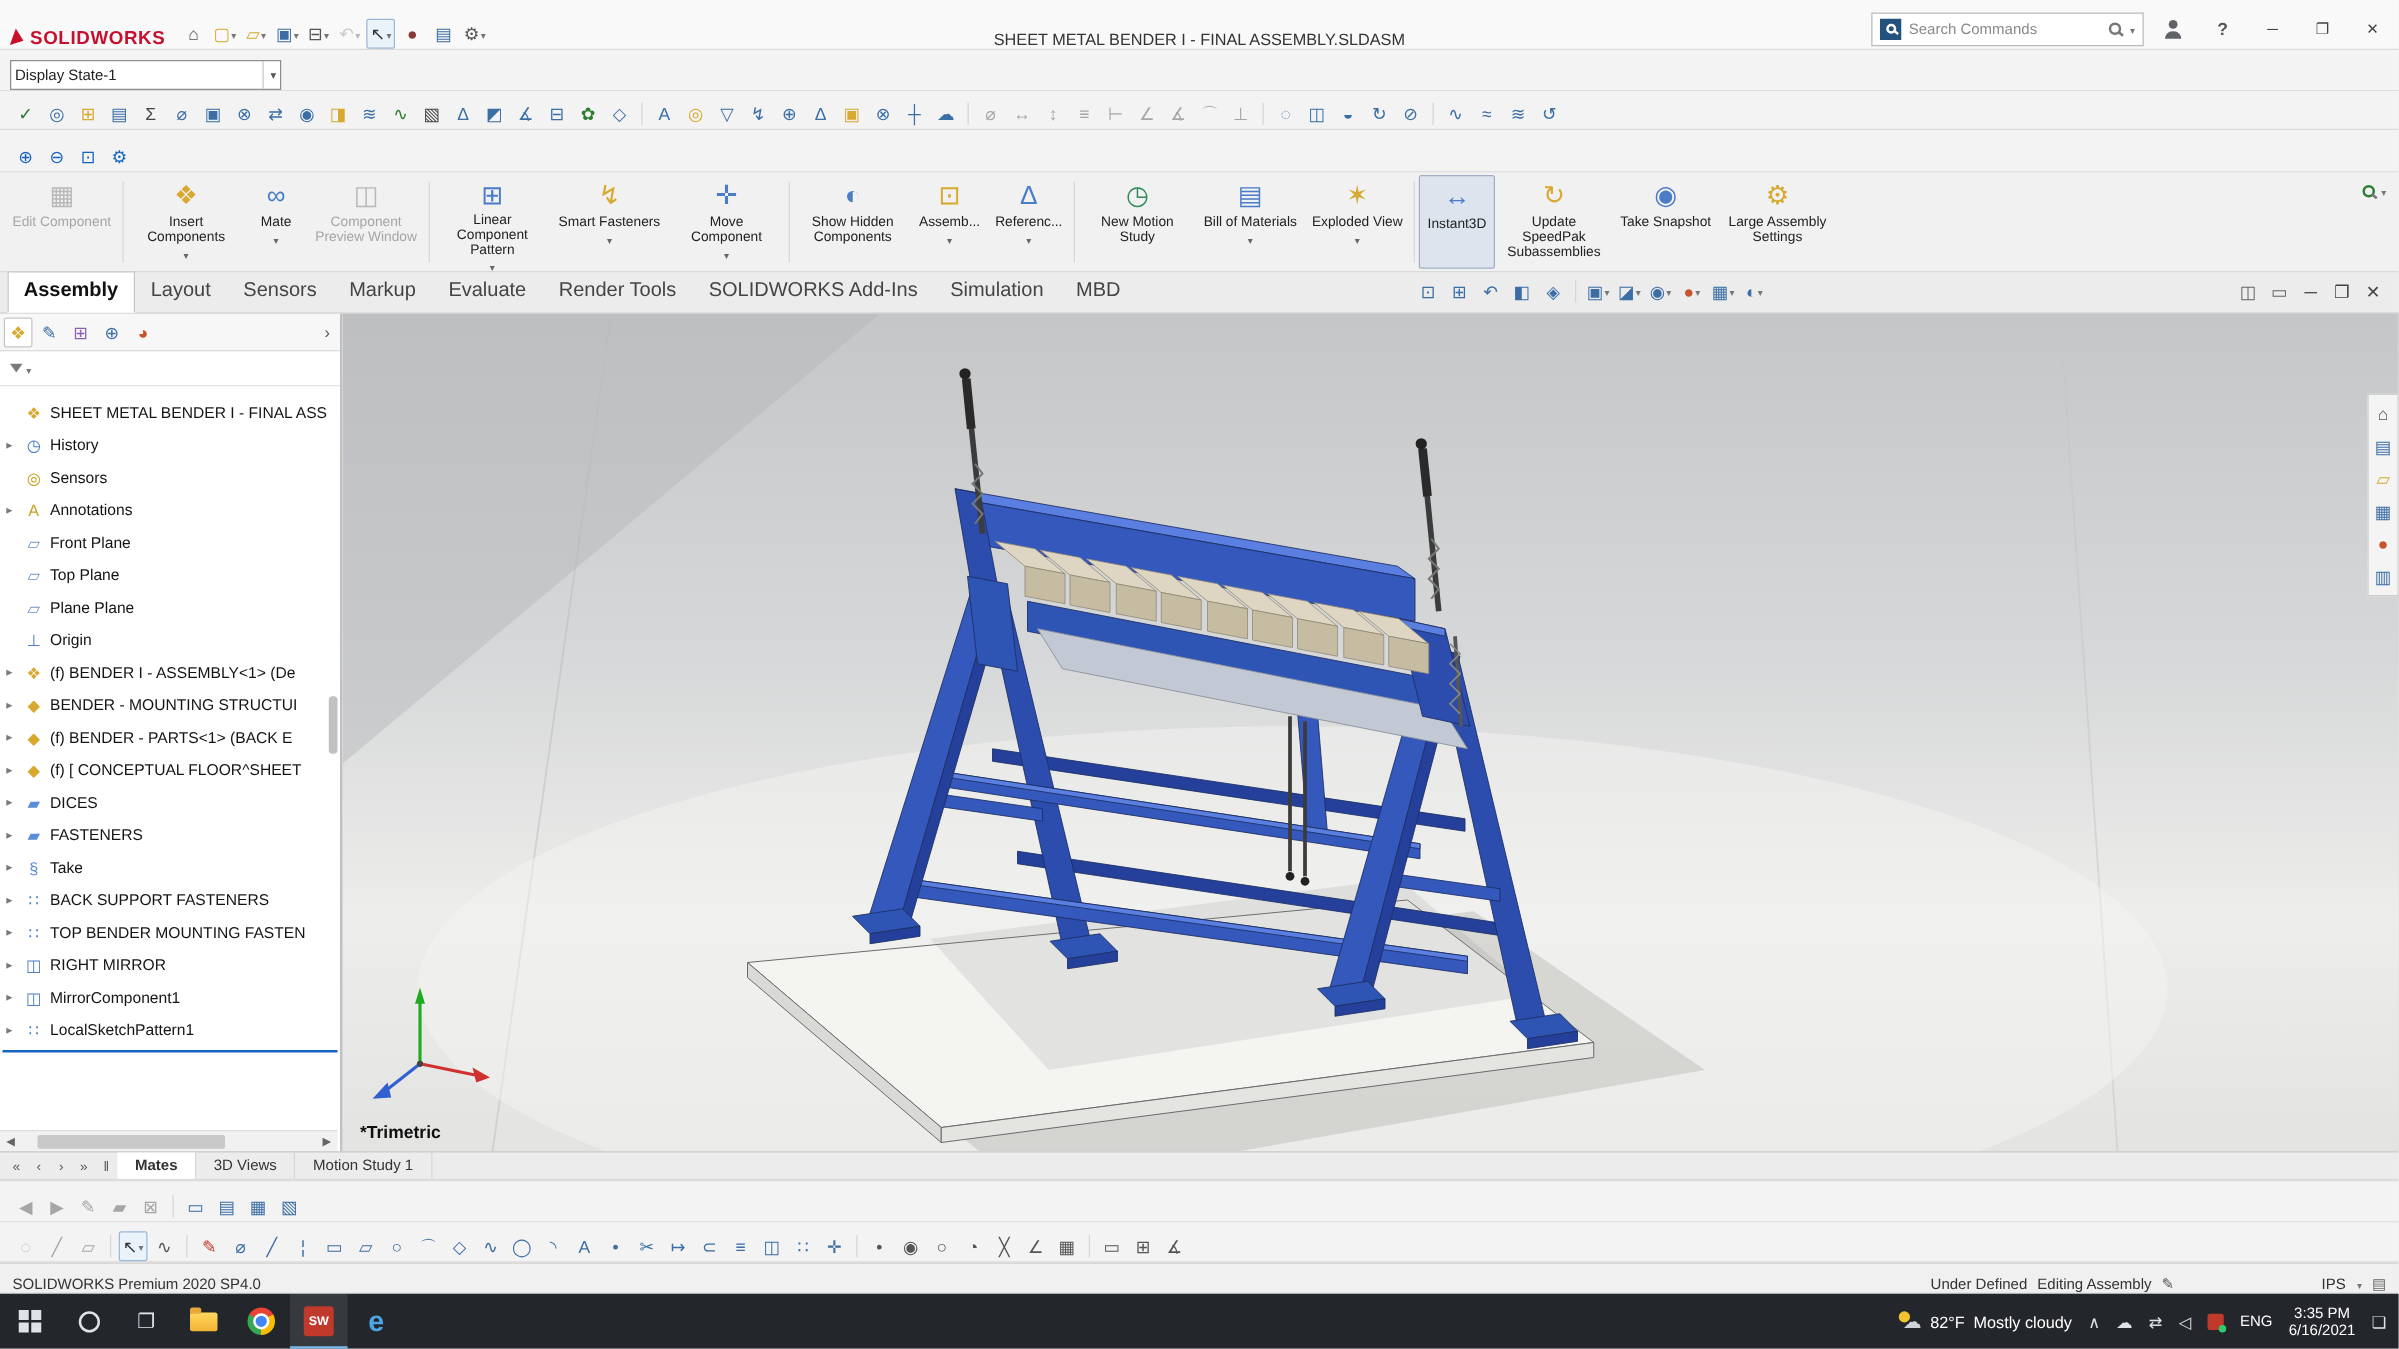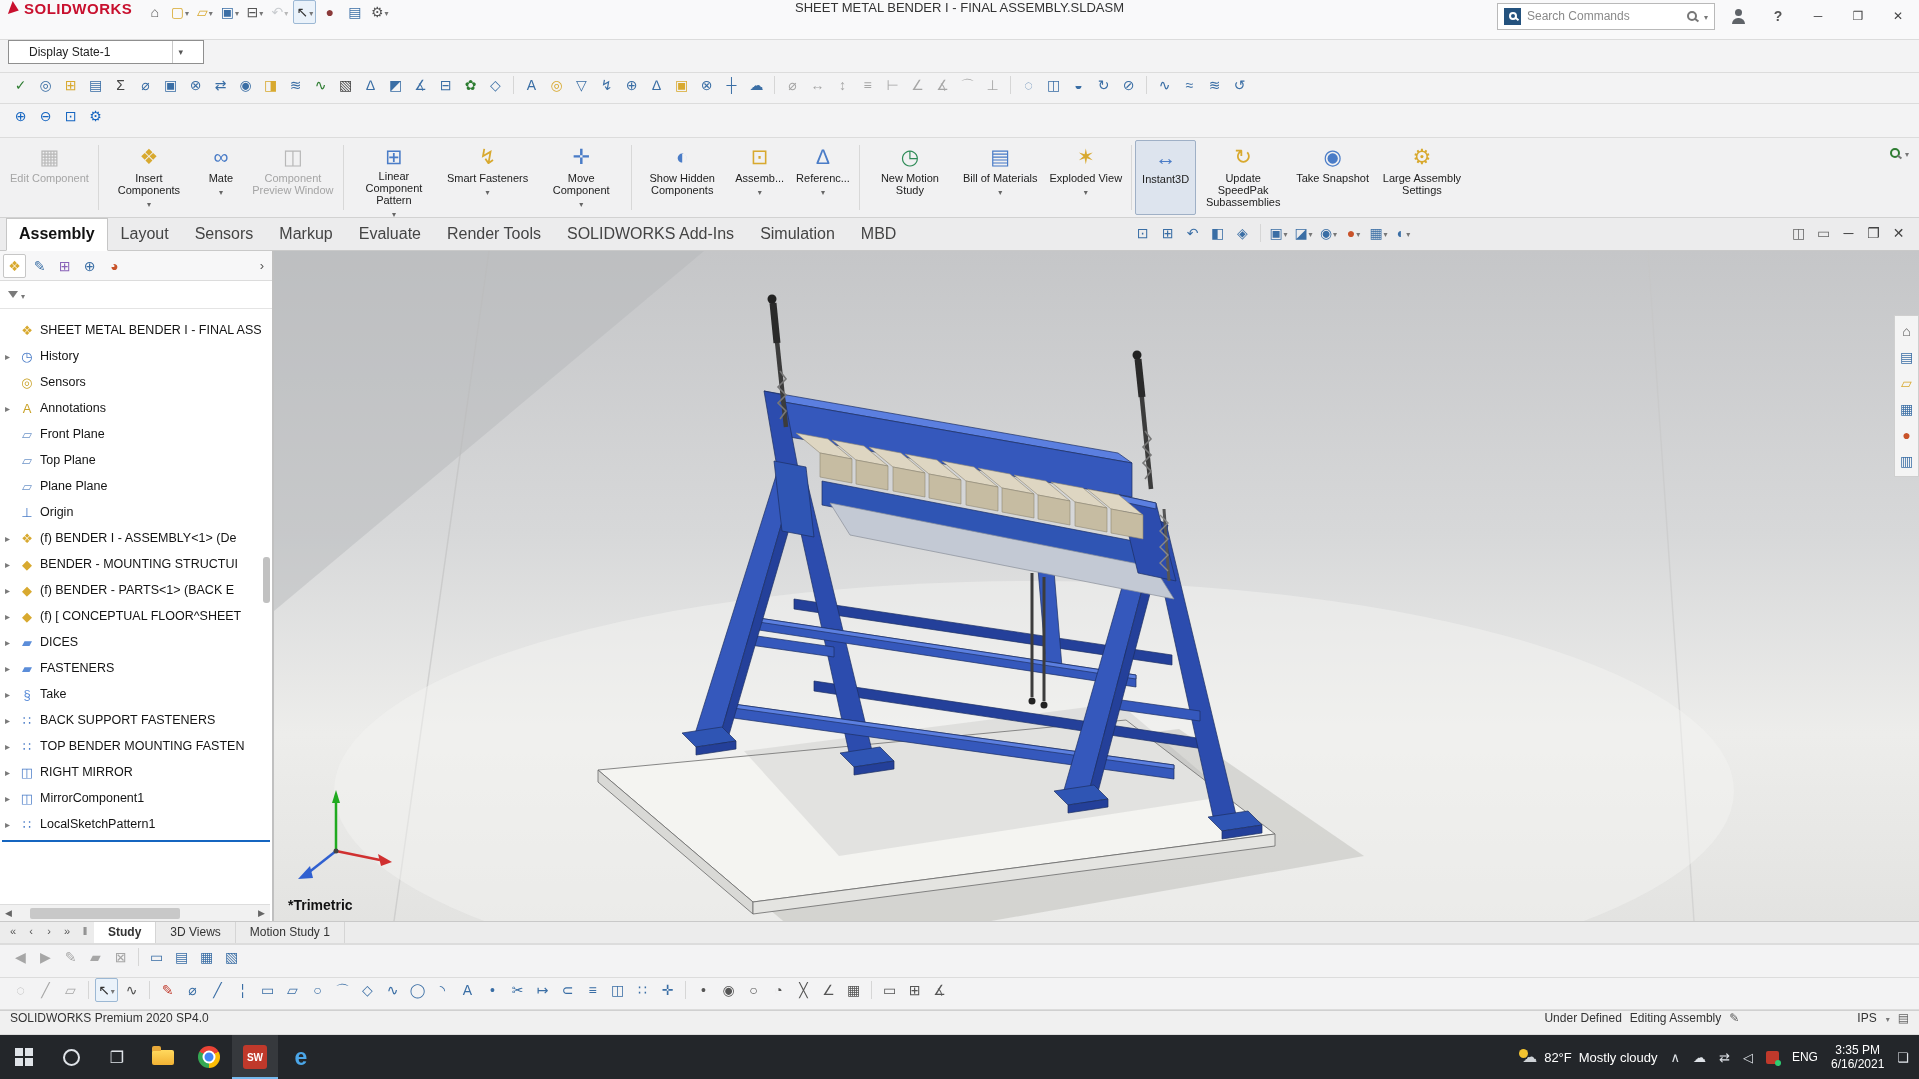--- a/index.html
+++ b/index.html
@@ -1,21 +1,21 @@
 <!DOCTYPE html>
 <html><head>
 <meta charset="utf-8">
 <style>
   * { box-sizing: border-box; margin: 0; padding: 0; }
   html,body { width:1919px; height:1079px; }
   body { font-family:"Liberation Sans", sans-serif; font-size:12px; color:#222; background:#f0f0f0; overflow:hidden; }
   .app { position:relative; width:1919px; height:1079px; background:#f2f2f2; }
 
   
-  .band { position:absolute; left:0; right:0; display:flex; align-items:flex-start; background:#f5f5f6; border-bottom:1px solid #dcdcdc; }
+  .band { position:absolute; left:0; right:0; display:flex; align-items:flex-end; background:#f5f5f6; border-bottom:1px solid #dcdcdc; }
 
   
   .titlebar { top:0; height:40px; background:#f9f9fa; padding:0 4px; }
   .logo { display:flex; align-items:center; gap:5px; padding:0 10px 0 6px; }
   .logo-mark { width:0; height:0; border-left:9px solid #c8102e; border-top:7px solid transparent; border-bottom:7px solid transparent; transform:rotate(20deg); }
   .logo-text { color:#c8102e; font-weight:bold; font-size:15px; letter-spacing:0.5px; }
   .tbi { position:relative; display:inline-flex; align-items:center; justify-content:center; min-width:23px; height:24px; margin:0 1px; border-radius:2px; }
   .tbi .glyph { font-size:14px; line-height:1; }
   .tbi.boxed { border:1px solid #9cb8d4; background:#eaf2fa; padding:0 2px; }
   .tbi.disabled { opacity:.5; }
@@ -31,21 +31,21 @@
   .mag.white { width:8px; height:8px; border-color:#fff; } .mag.white::after { background:#fff; width:4px; }
   .person { width:15px; height:15px; position:relative; display:inline-block; }
   .person::before { content:""; position:absolute; top:0; left:4px; width:7px; height:7px; border-radius:50%; background:#5f6368; }
   .person::after { content:""; position:absolute; bottom:0; left:1px; width:13px; height:6px; border-radius:6px 6px 0 0; background:#5f6368; }
   .help-glyph { font-weight:bold; color:#555; font-size:14px; }
   .wc { width:34px; height:32px; display:inline-flex; align-items:center; justify-content:center; color:#444; font-size:12px; }
   .wc-min::after { content:"─"; } .wc-restore::after { content:"❐"; } .wc-close::after { content:"✕"; }
 
   
   .dsrow { top:40px; height:33px; background:#f3f3f4; padding-left:8px; }
-  .dsbox { width:196px; height:24px; background:#fff; border:1px solid #8f8f8f; display:flex; align-items:center; padding:0 20px; }
+  .dsbox { width:217px; height:24px; background:#fff; border:1px solid #8f8f8f; display:flex; align-items:center; padding:0 3px; }
   .dsbox .lbl { flex:1; font-size:12px; color:#222; }
   .dsbox .dd { font-size:9px; color:#555; border-left:1px solid #c9c9c9; padding-left:5px; height:100%; display:flex; align-items:center; }
 
   
   .toolrow { top:73px; height:31px; background:#f3f3f4; padding-left:8px; }
   .quickrow { top:104px; height:34px; background:#f3f3f4; padding-left:8px; }
 
   
   .ribbon { top:138px; height:80px; background:#f1f1f2; align-items:stretch; padding:2px 4px; border-bottom:1px solid #d2d2d2; }
   .rbtn { display:flex; flex-direction:column; align-items:center; padding:5px 6px 1px; min-width:50px; max-width:94px; border-radius:2px; }
@@ -831,21 +831,21 @@
         <span class="tbi">
           <span class="glyph" style="color: rgb(85, 85, 85);">›</span>
         </span>
         <span class="tbi">
           <span class="glyph" style="color: rgb(85, 85, 85);">»</span>
         </span>
         <span class="tbi">
           <span class="glyph" style="color: rgb(85, 85, 85);">‖</span>
         </span>
       </div>
-    <span class="btab active">Study</span>
+    <span class="btab active">Mates</span>
     <span class="btab">3D Views</span>
     <span class="btab">Motion Study 1</span>
   </div>
 
   <div class="band rowA">
     <div style="display:flex;align-items:center;">
         <span class="tbi">
           <span class="glyph" style="color: rgb(166, 166, 166);">◀</span>
         </span>
         <span class="tbi">

